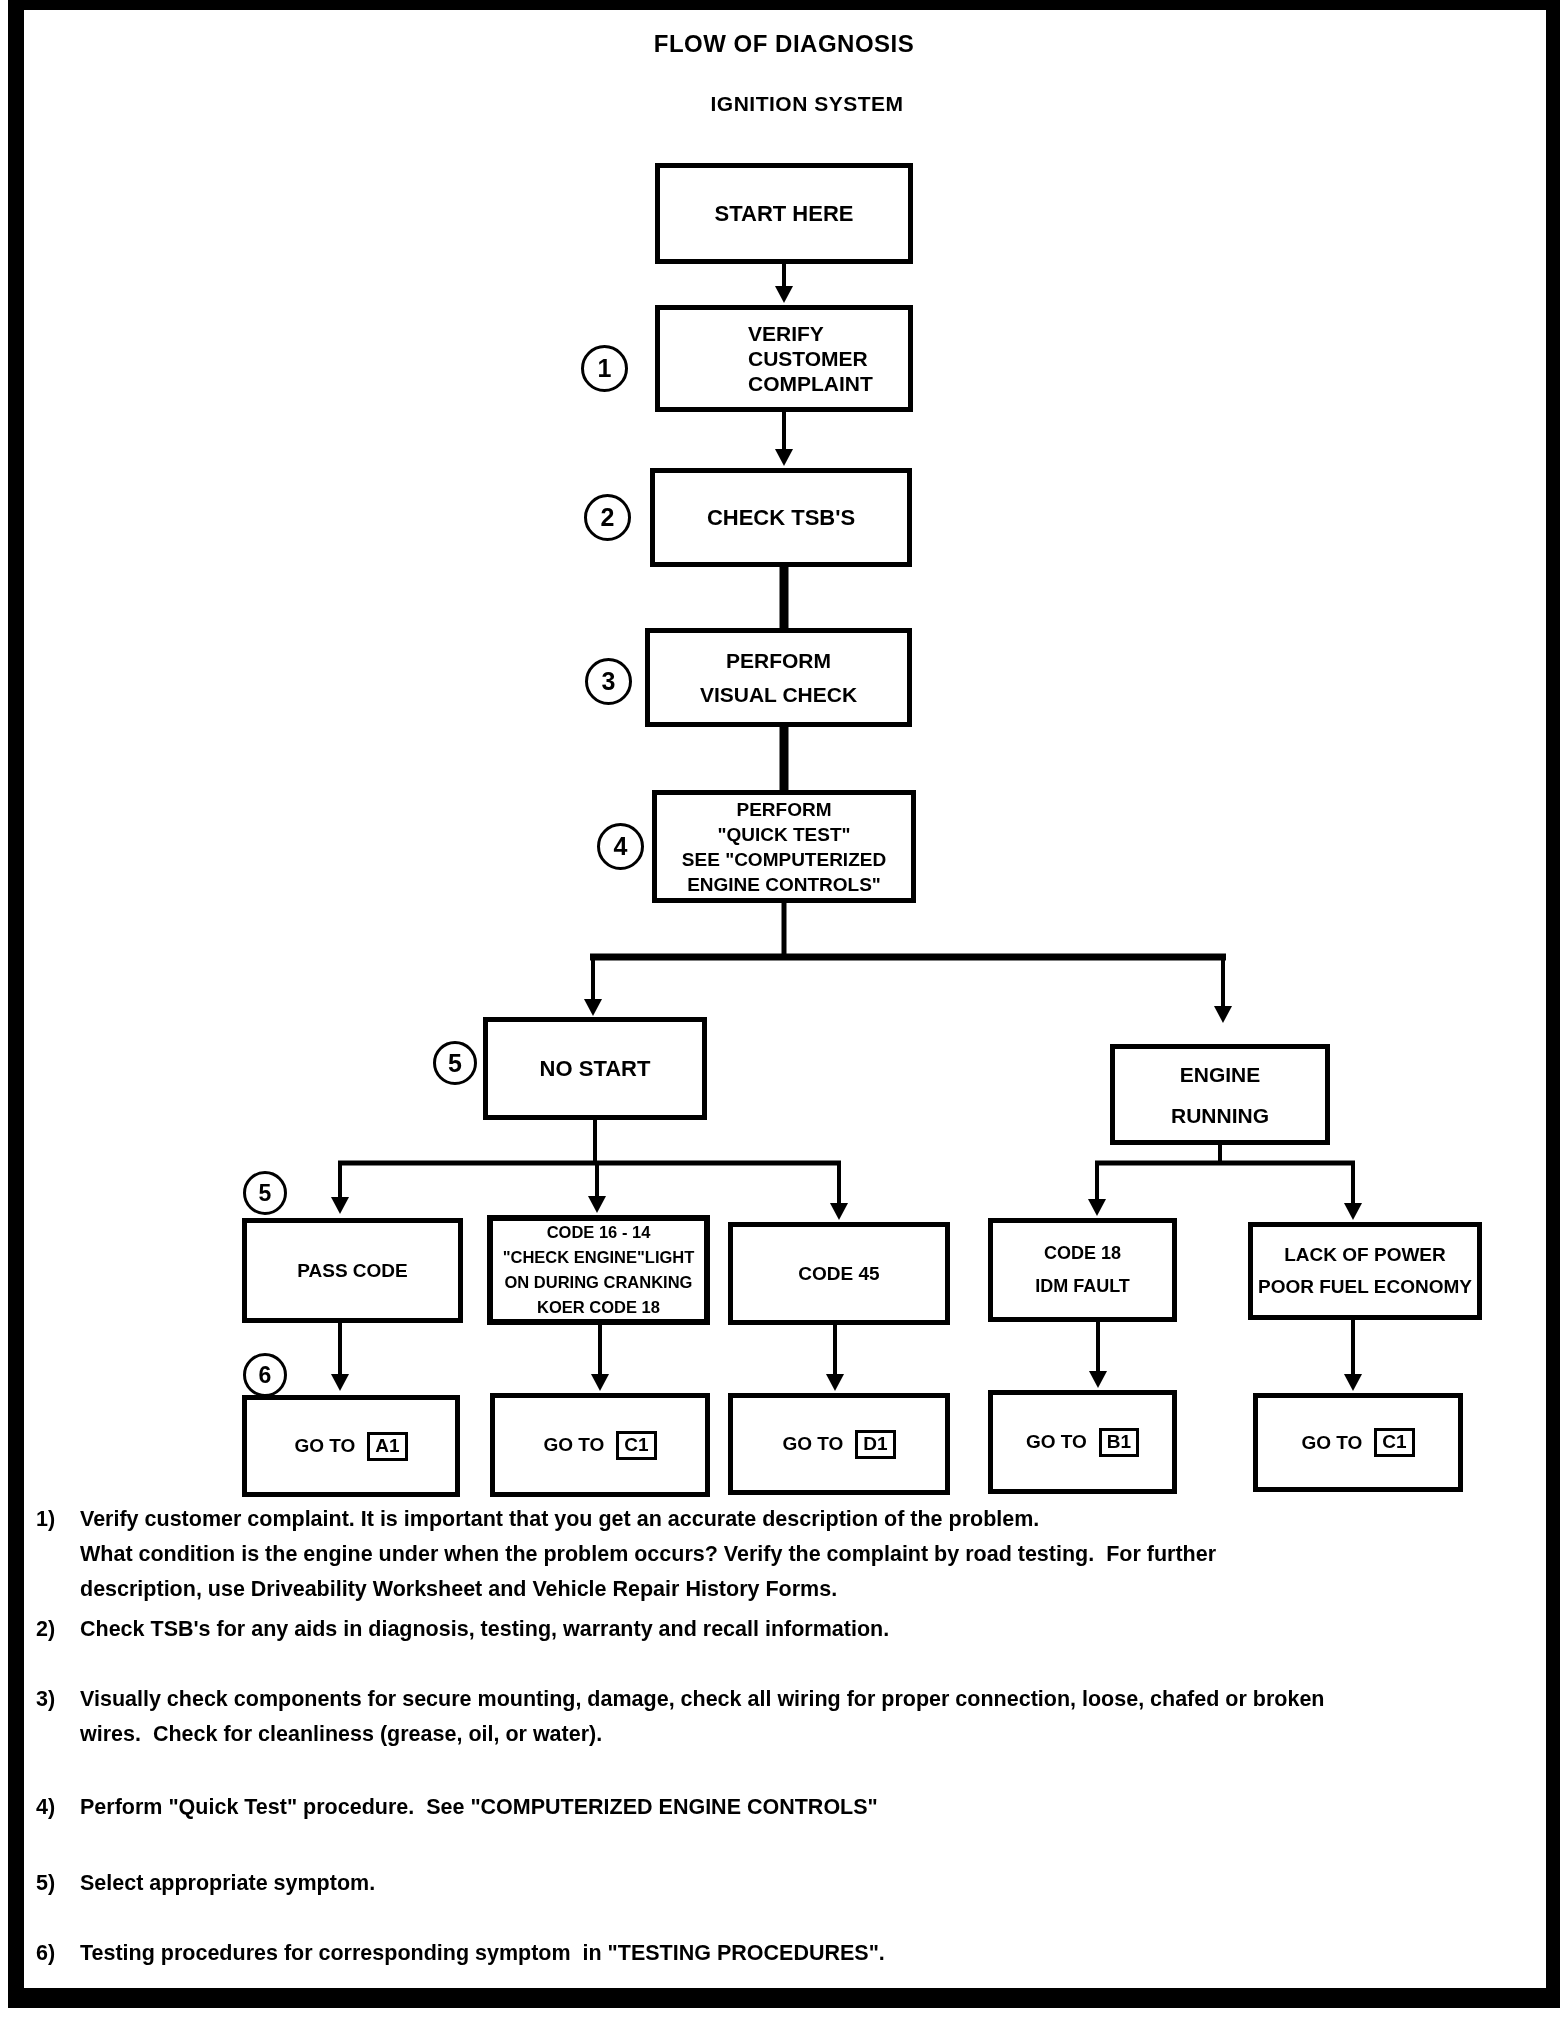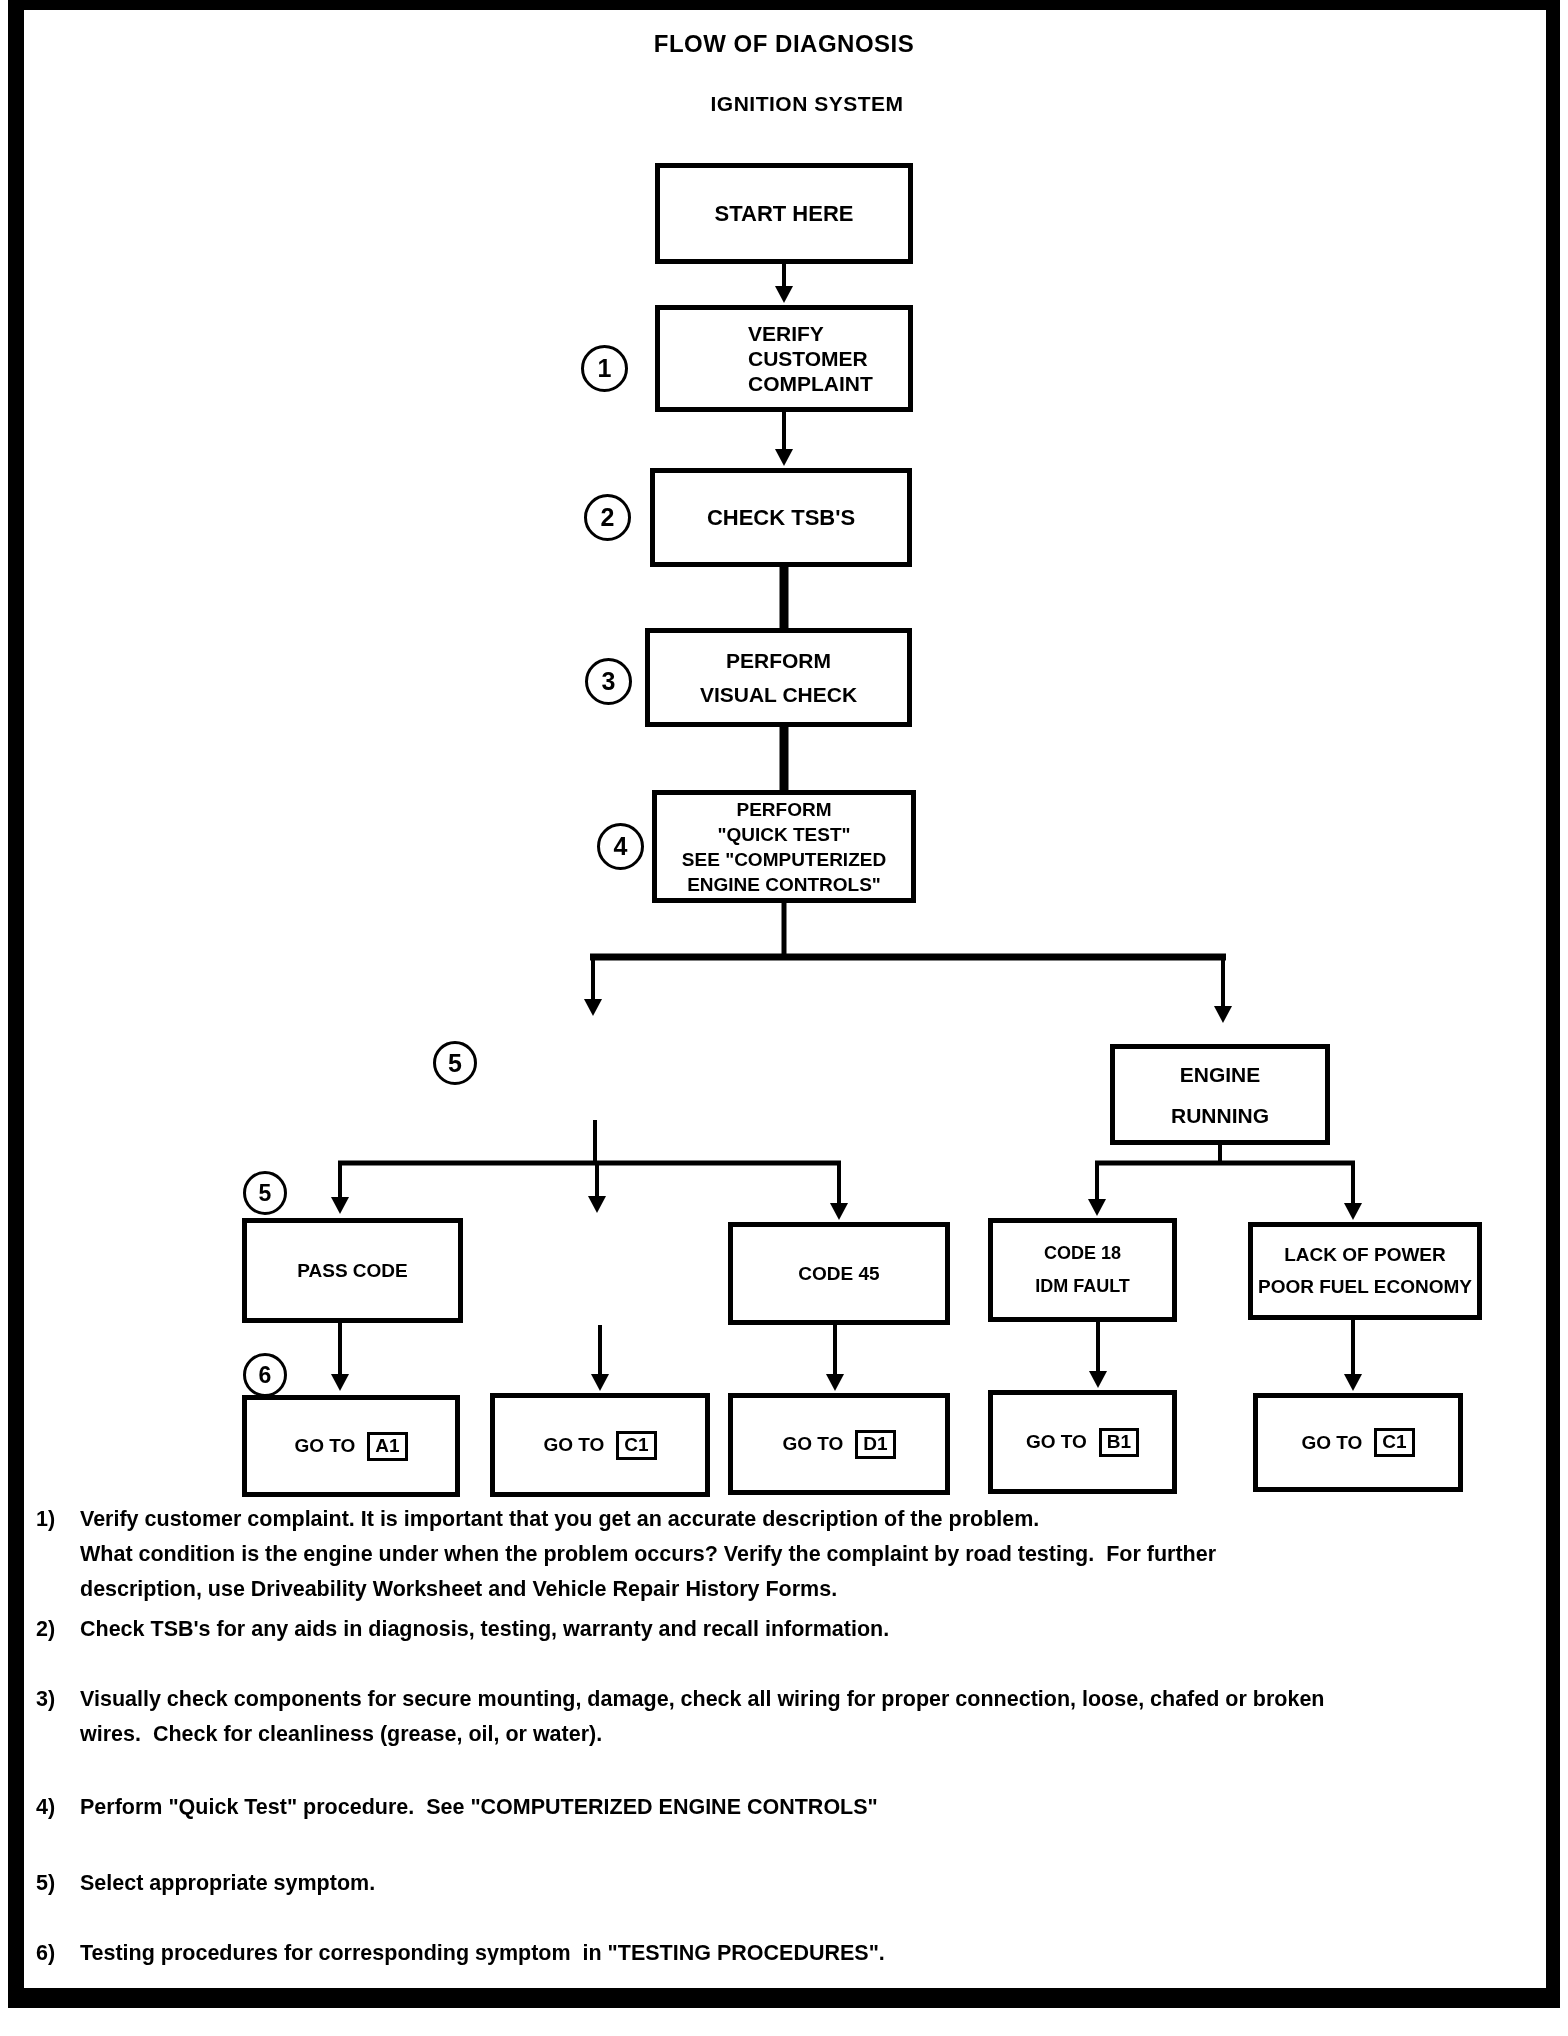--- a/index.html
+++ b/index.html
@@ -225,30 +225,39 @@
   <div class="box b-quick">
     <div>PERFORM</div>
     <div>"QUICK TEST"</div>
     <div>SEE "COMPUTERIZED</div>
     <div>ENGINE CONTROLS"</div>
   </div>
 
   <div class="circle c-5a">
     <span>5</span>
   </div>
+  <div class="box b-nostart">
+    <div>NO START</div>
+  </div>
   <div class="box b-engrun">
     <div>ENGINE</div>
     <div>RUNNING</div>
   </div>
 
   <div class="circle c-5b">
     <span>5</span>
   </div>
   <div class="box b-pass">
     <div>PASS CODE</div>
+  </div>
+  <div class="box b-code1614">
+    <div>CODE 16 - 14</div>
+    <div>"CHECK ENGINE"LIGHT</div>
+    <div>ON DURING CRANKING</div>
+    <div>KOER CODE 18</div>
   </div>
   <div class="box b-code45">
     <div>CODE 45</div>
   </div>
   <div class="box b-code18">
     <div>CODE 18</div>
     <div>IDM FAULT</div>
   </div>
   <div class="box b-lack">
     <div>LACK OF POWER</div>

